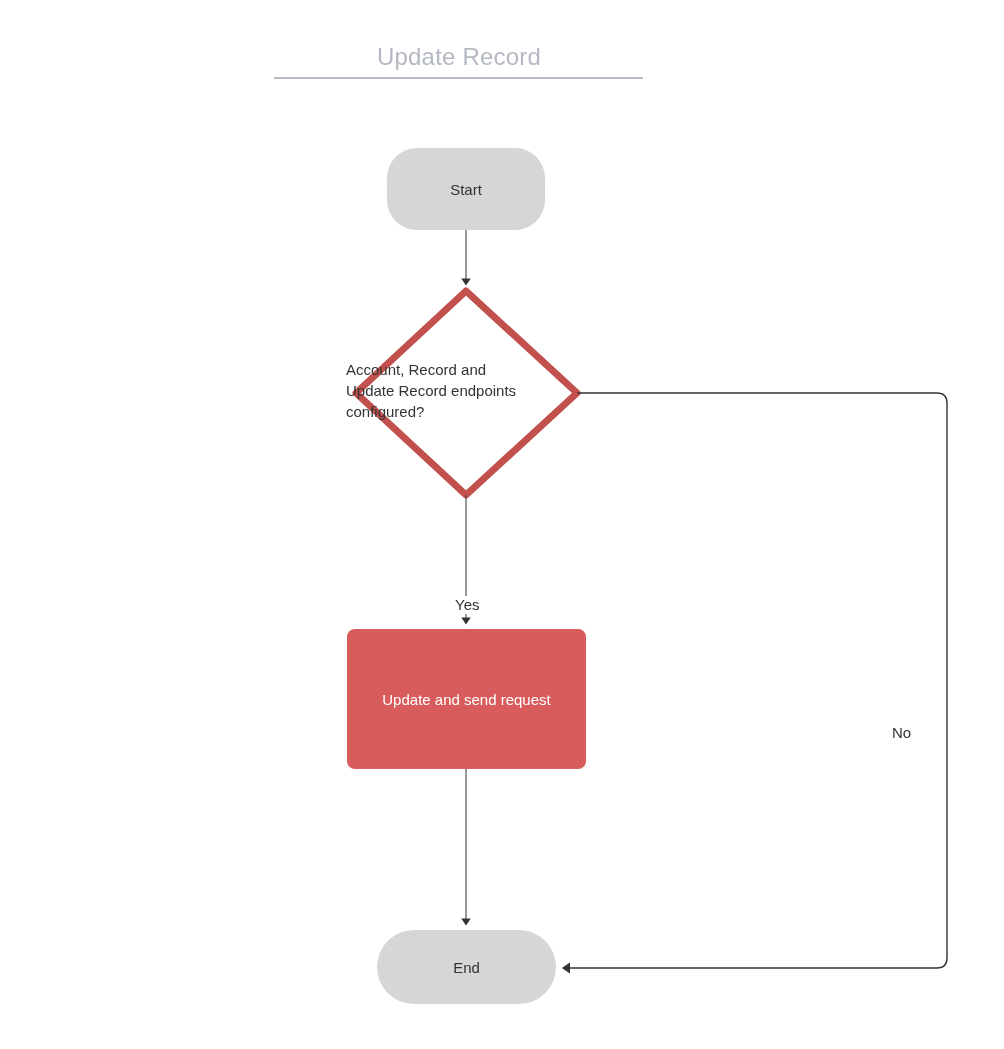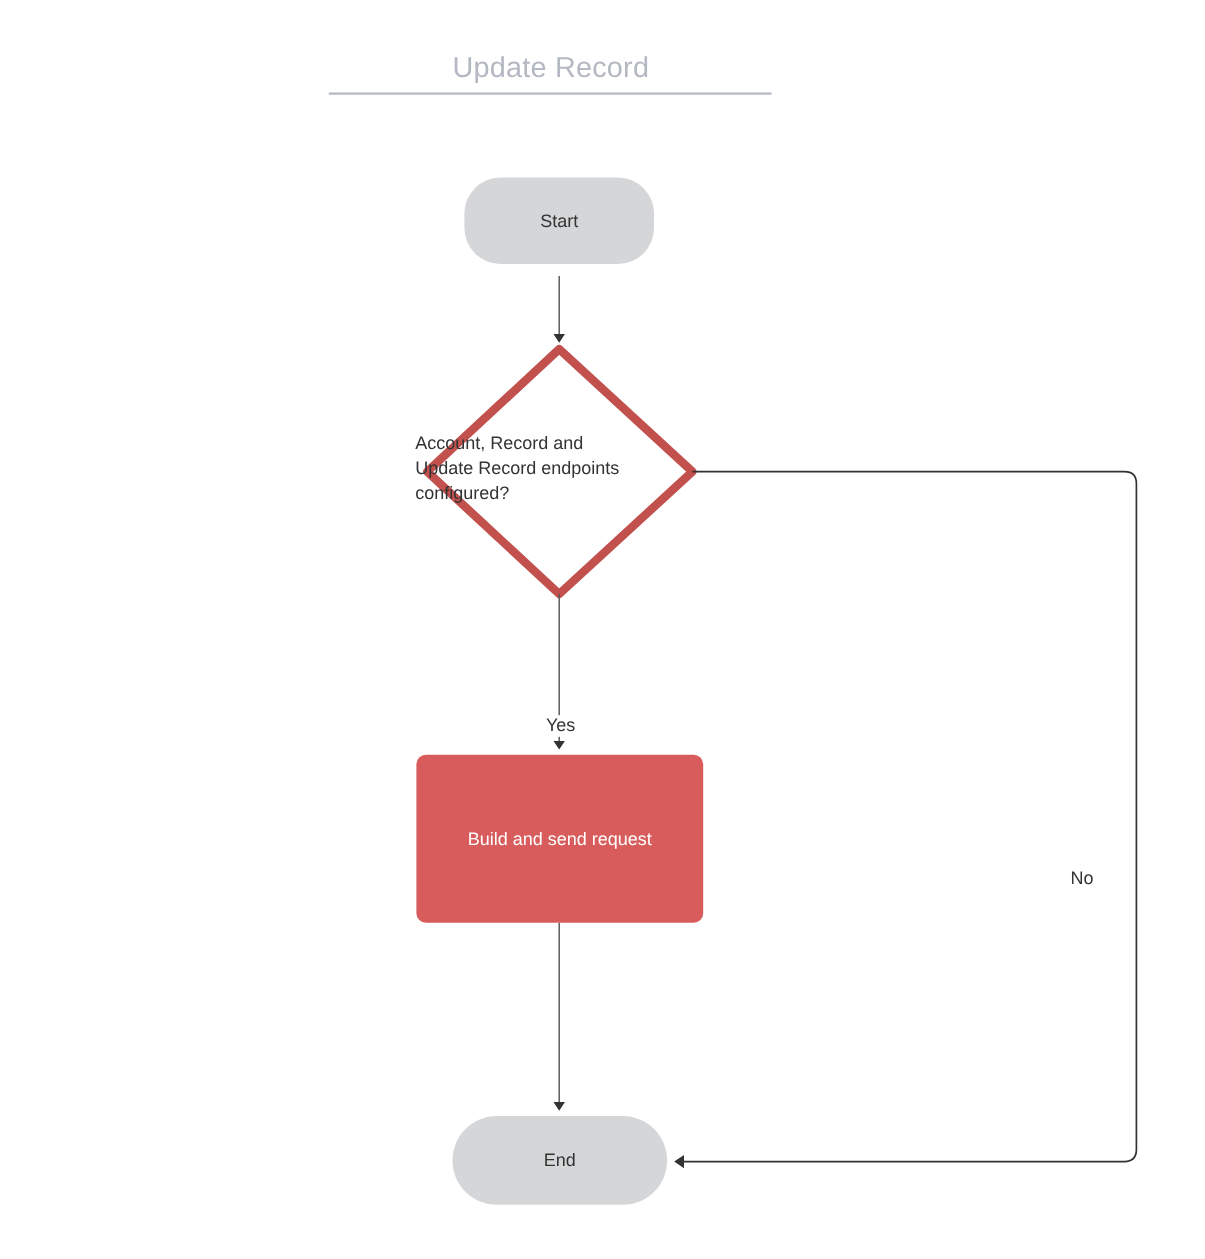--- a/index.html
+++ b/index.html
@@ -61,21 +61,21 @@
   .node-terminator {
     background: #d5d6d8;
     border-radius: 40px;
     color: #333333;
     font-size: 15px;
   }
   .node-start {
     left: 387px;
     top: 148px;
     width: 158px;
-    height: 72px;
+    height: 82px;
     border-radius: 30px;
   }
   .node-end {
     left: 377px;
     top: 930px;
     width: 179px;
     height: 74px;
     border-radius: 39px;
     text-align: center;
   }
@@ -148,21 +148,21 @@
 
 <div class="node node-terminator node-start">
   <span>Start</span>
 </div>
 
 <div class="decision-label">Account, Record and
 Update Record endpoints
 configured?</div>
 
 <div class="node node-process">
-  <span>Build and send request</span>
+  <span>Update and send request</span>
 </div>
 
 <div class="node node-terminator node-end">
   <span>End</span>
 </div>
 
 <div class="edge-label label-yes">Yes</div>
 <div class="edge-label label-no">No</div>
 
 </body></html>

